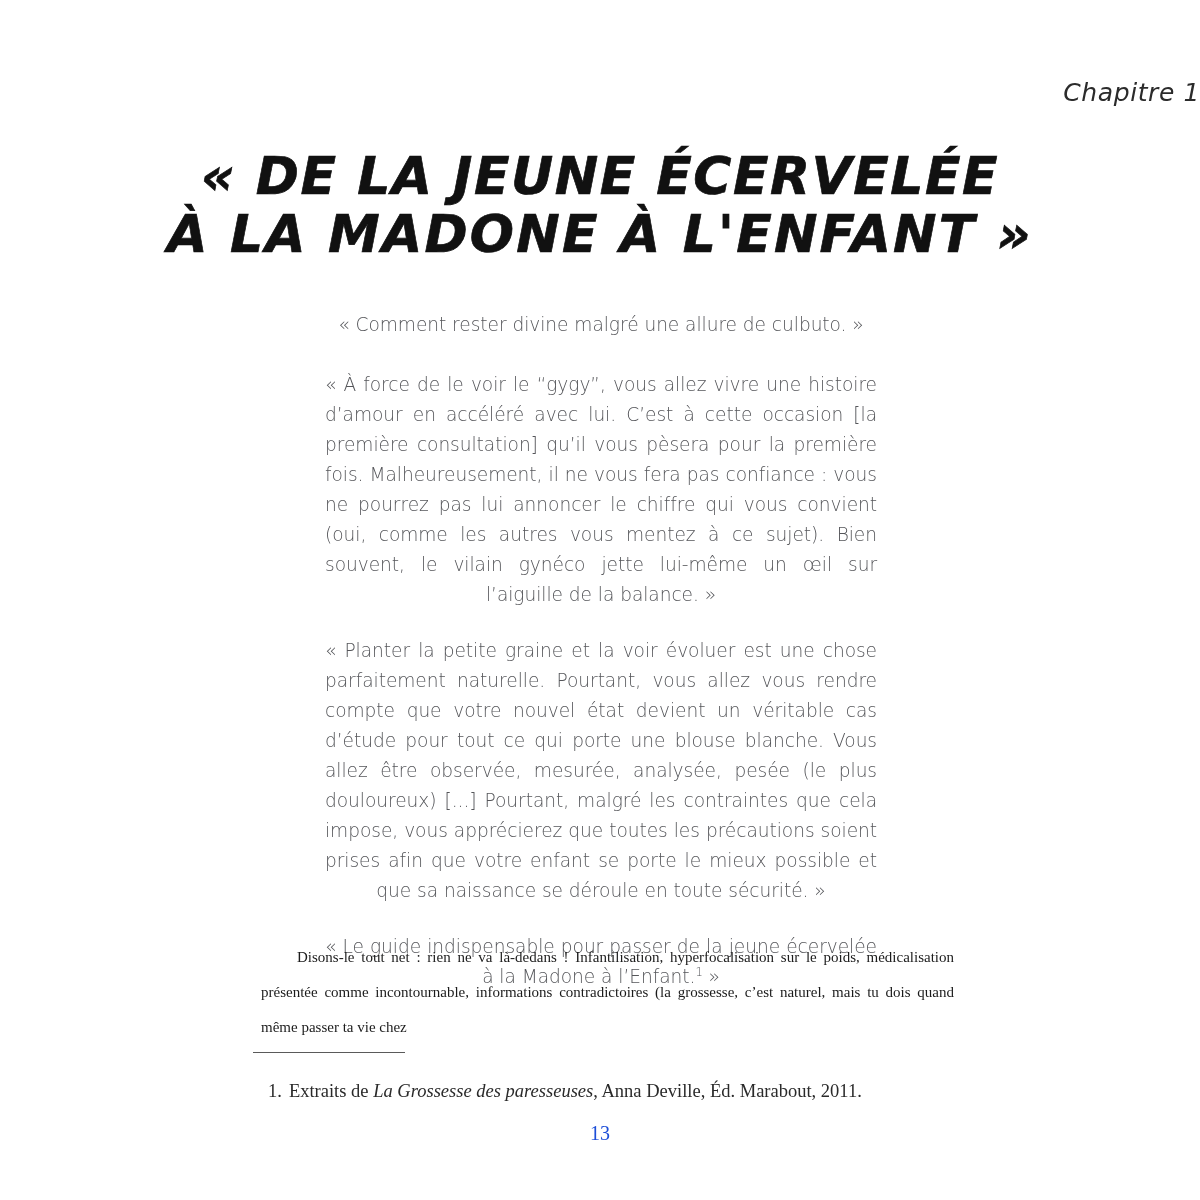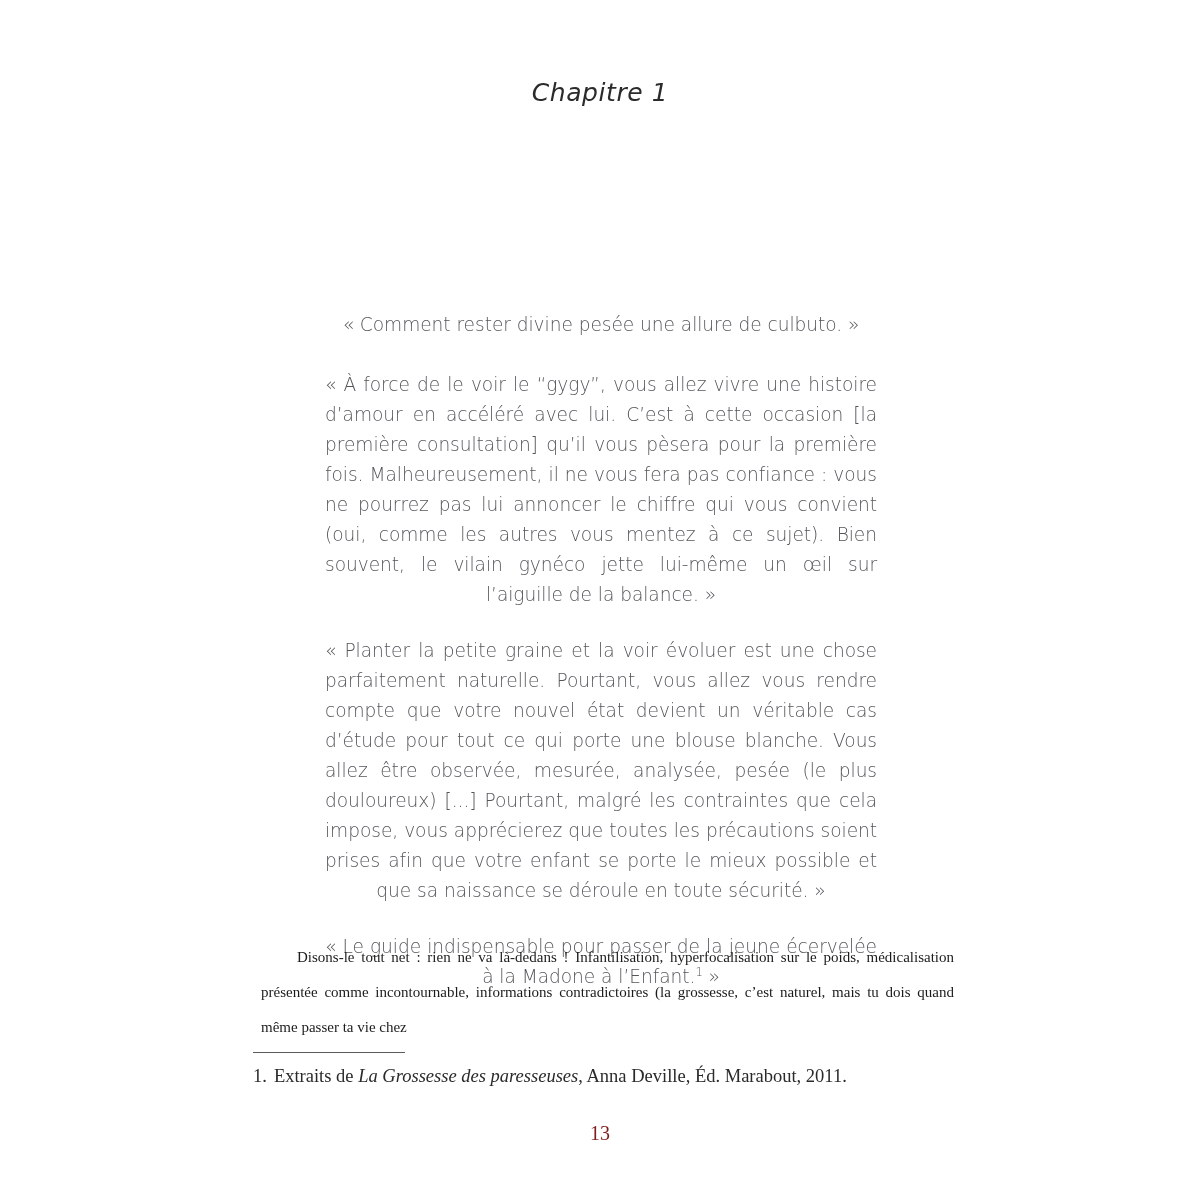--- a/index.html
+++ b/index.html
@@ -19,21 +19,21 @@
     font-family: "Liberation Serif", "DejaVu Serif", serif;
     color: #1a1a1a;
   }
 
   
   .chapter-label {
     position: absolute;
     top: 78px;
     left: 0;
     width: 1200px;
-    text-align: center;
+    text-align: right;
     font-family: "DejaVu Sans", "Liberation Sans", sans-serif;
     font-style: italic;
     font-weight: 300;
     font-size: 25px;
     letter-spacing: 0.6px;
     color: #2b2b2b;
   }
 
   
   .chapter-title {
@@ -117,53 +117,57 @@
   }
   .footnote {
     position: absolute;
     top: 1062px;
     left: 253px;
     width: 700px;
     font-family: "Liberation Serif", "DejaVu Serif", serif;
     font-size: 18.5px;
     line-height: 28px;
     color: #2a2a2a;
-    margin: 0;
+    margin: 15px;
     white-space: nowrap;
   }
   .footnote .num {
     margin-right: 7px;
   }
   .footnote .work {
     font-style: italic;
   }
 
   
   .folio {
     position: absolute;
     top: 1122px;
     left: 0;
     width: 1200px;
     text-align: center;
     font-family: "Liberation Serif", "DejaVu Serif", serif;
     font-size: 20px;
-    color: #7f1d1d;
+    color: #1d4ed8;
   }
 </style>
 </head>
 <body>
 
 <div class="page">
 
   <div class="chapter-label">Chapitre 1</div>
 
+  <h1 class="chapter-title">
+    <span class="line line-1">« DE LA JEUNE ÉCERVELÉE</span>
+    <span class="line line-2">À LA MADONE À L'ENFANT »</span>
+  </h1>
 
   <div class="quotes">
 
-    <p class="quote single">« Comment rester divine pesée une allure de culbuto. »</p>
+    <p class="quote single">« Comment rester divine malgré une allure de culbuto. »</p>
 
     <p class="quote">« À force de le voir le “gygy”, vous allez vivre une histoire d’amour en accéléré avec lui. C’est à cette occasion [la première consultation] qu’il vous pèsera pour la première fois. Malheureusement, il ne vous fera pas confiance : vous ne pourrez pas lui annoncer le chiffre qui vous convient (oui, comme les autres vous mentez à ce sujet). Bien souvent, le vilain gynéco jette lui-même un œil sur l’aiguille de la balance. »</p>
 
     <p class="quote">« Planter la petite graine et la voir évoluer est une chose parfaitement naturelle. Pourtant, vous allez vous rendre compte que votre nouvel état devient un véritable cas d’étude pour tout ce qui porte une blouse blanche. Vous allez être observée, mesurée, analysée, pesée (le plus douloureux) [...] Pourtant, malgré les contraintes que cela impose, vous apprécierez que toutes les précautions soient prises afin que votre enfant se porte le mieux possible et que sa naissance se déroule en toute sécurité. »</p>
 
 
     <p class="quote last">
       <span>« Le guide indispensable pour passer de la jeune écervelée à la Madone à l’Enfant.</span><span class="fn-ref">1</span><span> »</span>
     </p>
 

